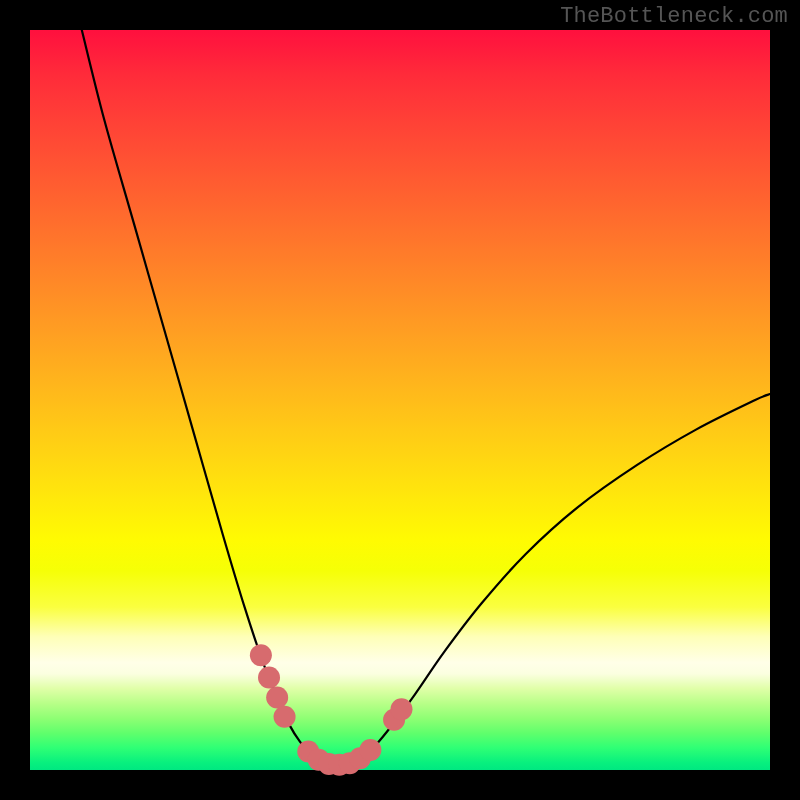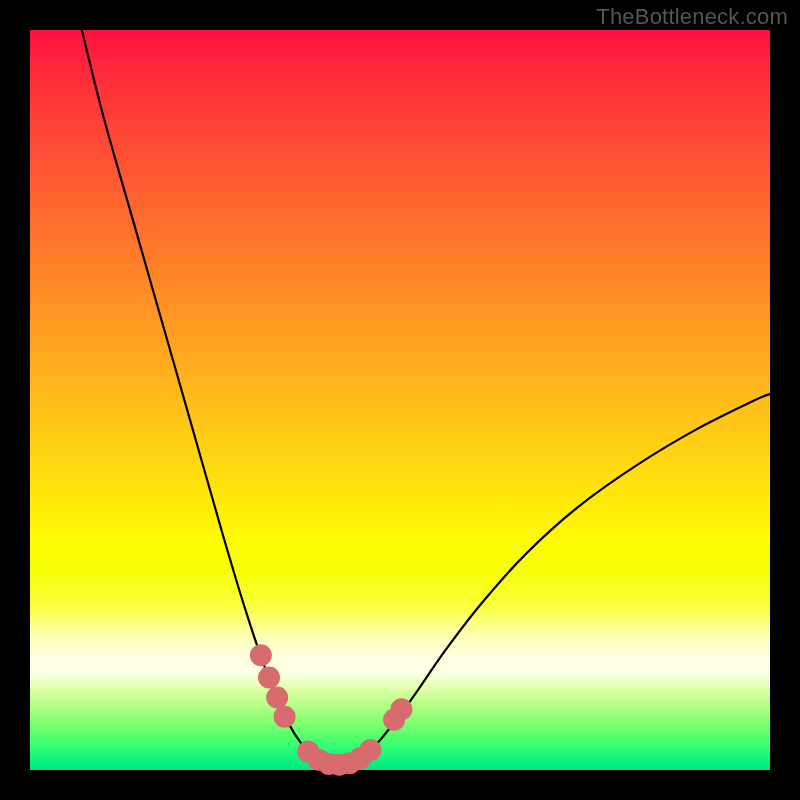--- a/index.html
+++ b/index.html
@@ -7,21 +7,21 @@
   .outer {
     width: 800px;
     height: 800px;
     background: #000;
     position: relative;
   }
   .watermark {
     position: absolute;
     top: 4px;
     right: 12px;
-    font-family: Liberation Sans, sans-serif;
+    font-family: Liberation Mono, monospace;
     font-size: 22px;
     color: #555;
     font-weight: 500;
     letter-spacing: 0.2px;
   }
   .plot {
     position: absolute;
     left: 30px;
     top: 30px;
     width: 740px;

